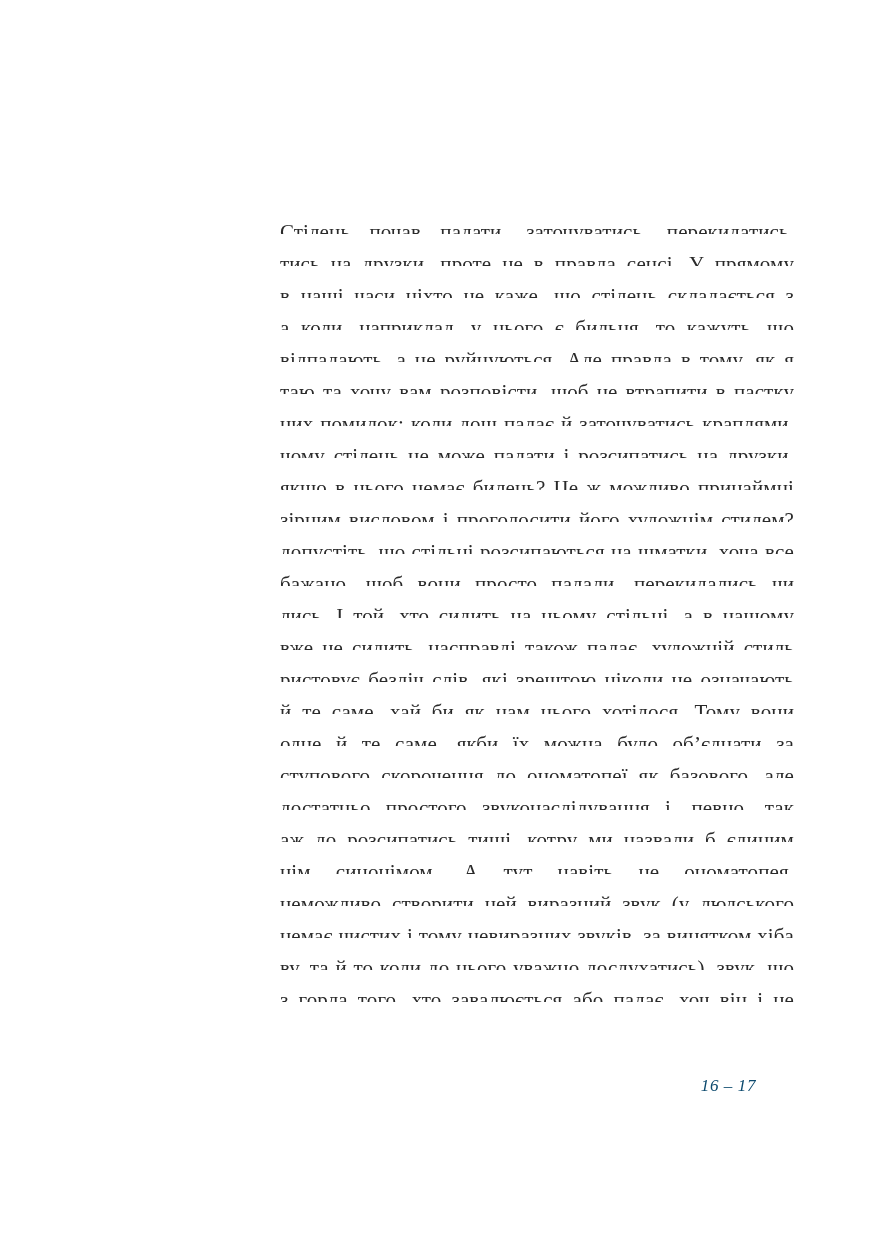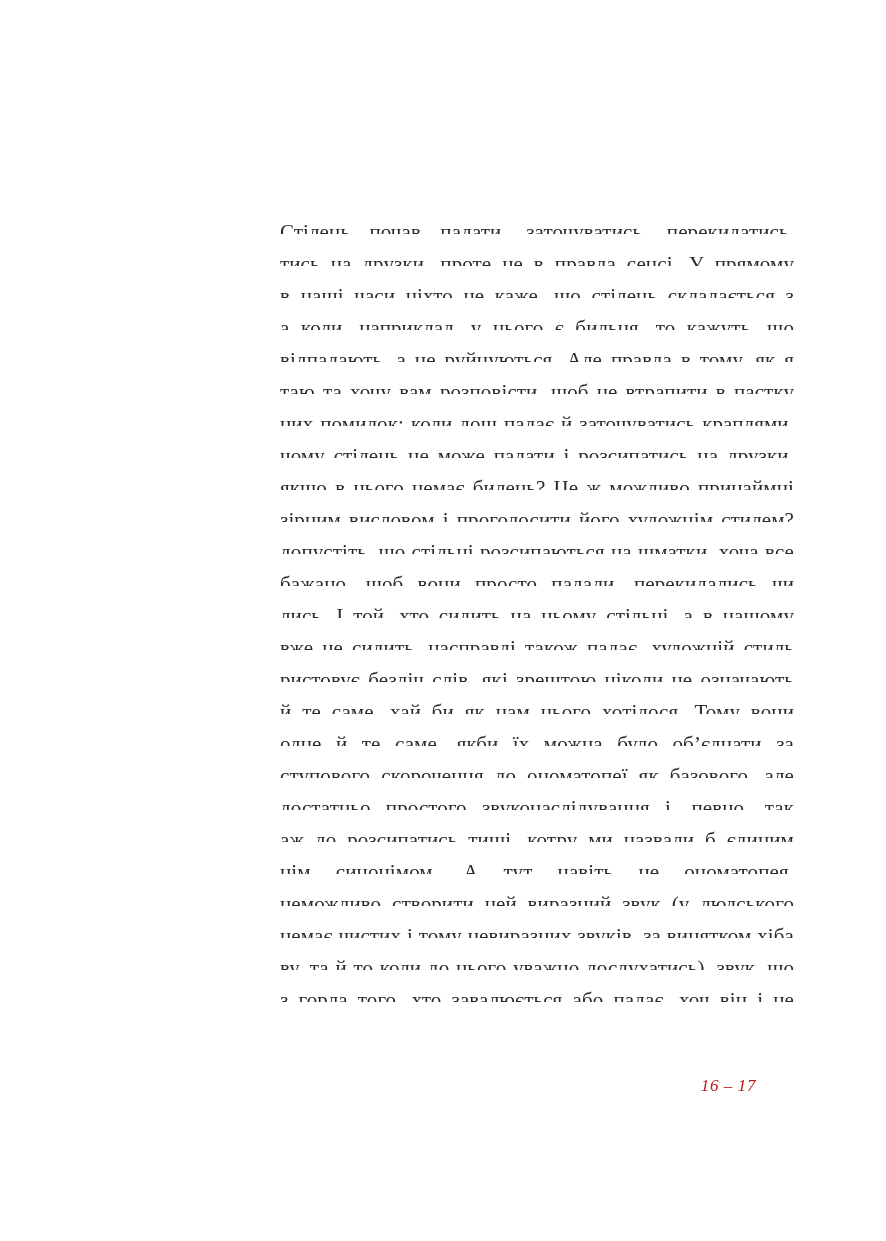--- a/index.html
+++ b/index.html
@@ -37,21 +37,21 @@
   .text-line { white-space: normal; }
   .page-number {
     position: absolute;
     top: 1028px;
     left: 600px;
     width: 140px;
     text-align: right;
     font-size: 17px;
     font-style: italic;
     letter-spacing: 0.6px;
-    color: #b91c1c;
+    color: #0c4a6e;
   }
 </style>
 </head>
 <body>
 
 <div class="page">
   <div class="text-block">
     <div class="text-line">Стілець почав падати, заточуватись, перекидатись, розсипа-</div>
     <div class="text-line">тись на друзки, проте не в правда сенсі. У прямому сенсі</div>
     <div class="text-line">в наші часи ніхто не каже, що стілець складається з уламків,</div>

